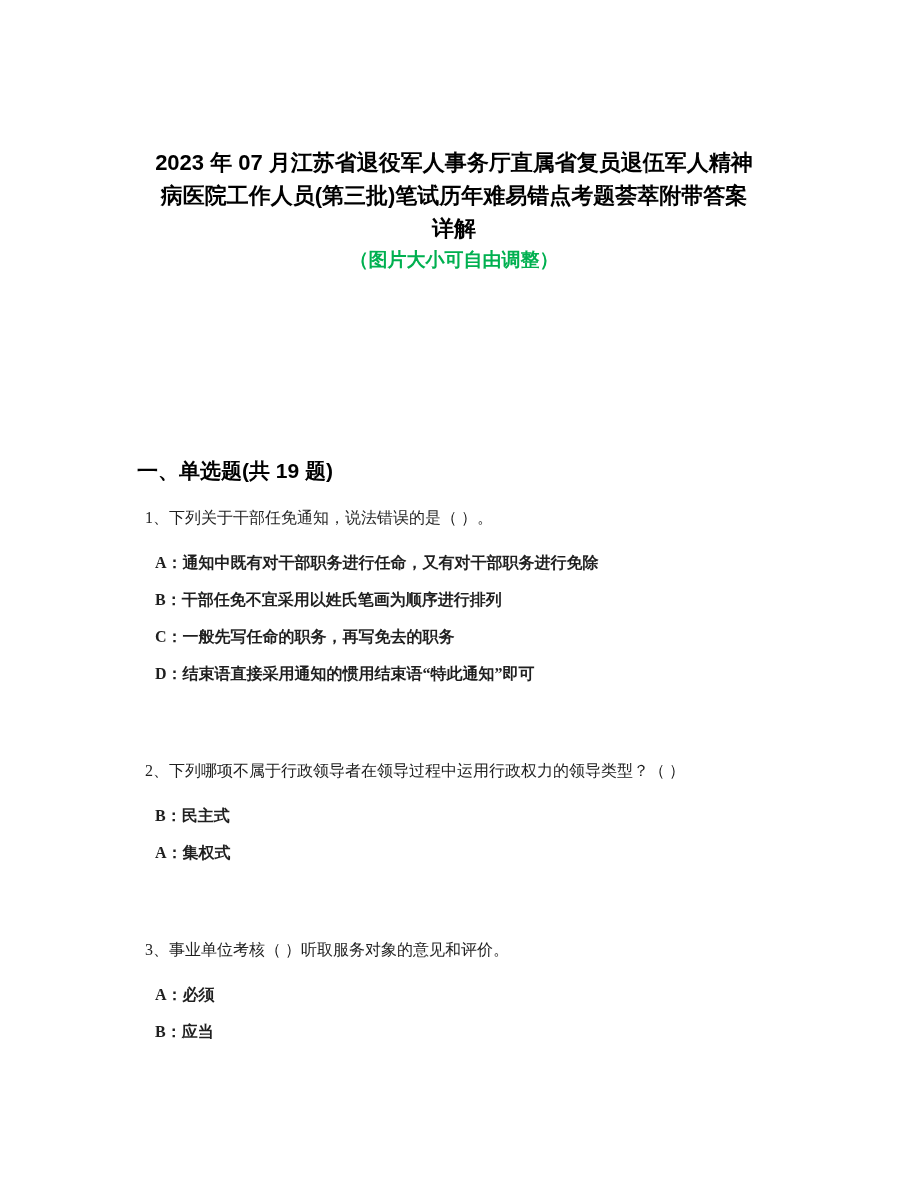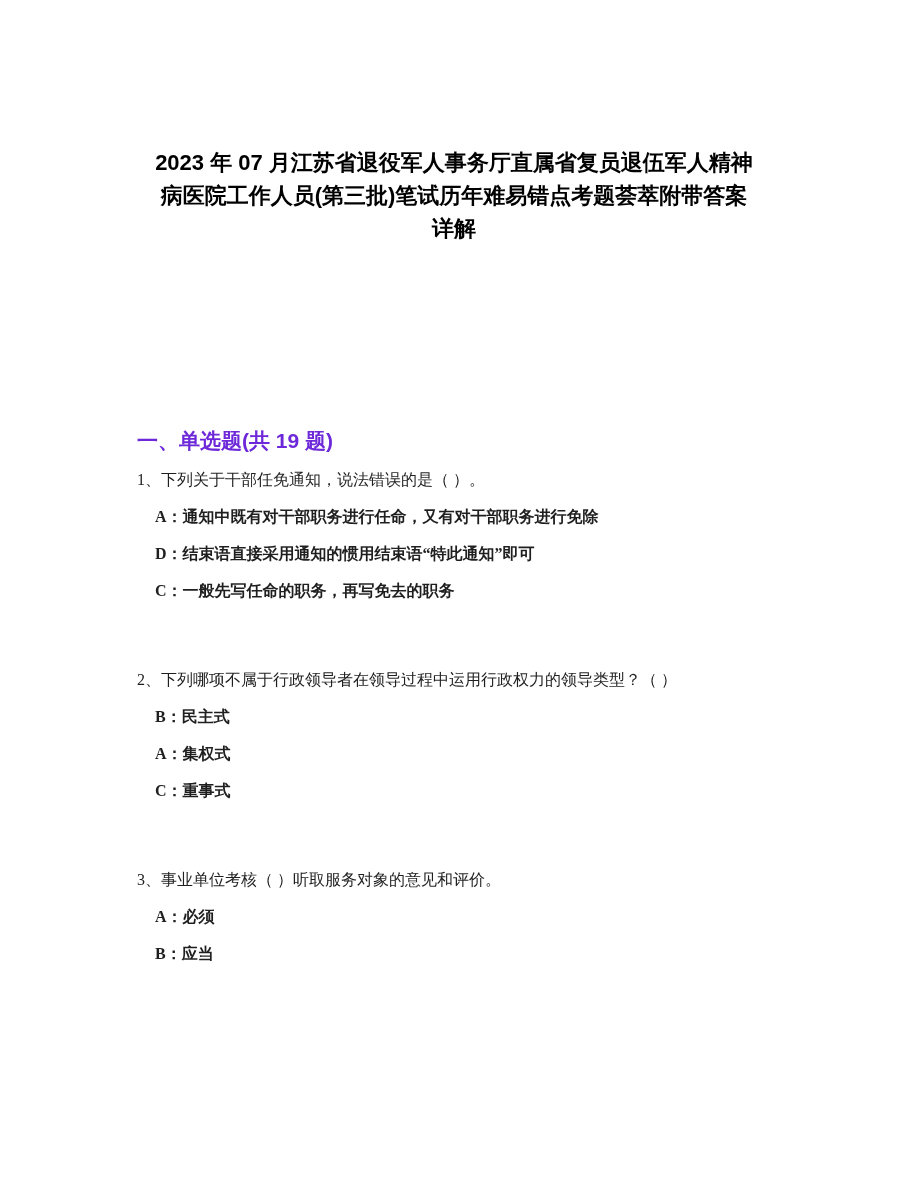--- a/index.html
+++ b/index.html
@@ -42,25 +42,25 @@
     line-height: 30px;
     font-weight: 700;
     font-family: "Liberation Sans", "DejaVu Sans", sans-serif;
   }
   .section-heading {
     margin: 0;
     padding: 182px 0 0 137px;
     font-size: 21px;
     line-height: 28px;
     font-weight: 700;
-    color: #6d28d9;
+    color: #000000;
     font-family: "Liberation Sans", "DejaVu Sans", sans-serif;
   }
   .question-text {
-    margin: 0;
+    margin: 8px;
     padding: 14px 4px 0 137px;
     font-size: 16px;
     line-height: 22px;
   }
   .question + .question .question-text {
     padding-top: 67px;
   }
   .option {
     margin: 0;
     padding: 15px 20px 0 155px;
@@ -72,36 +72,37 @@
 </head>
 <body>
 
 <main class="page">
   <header class="title-block">
     <h1 class="doc-title">
       <span class="title-line">2023 年 07 月江苏省退役军人事务厅直属省复员退伍军人精神</span>
       <span class="title-line">病医院工作人员(第三批)笔试历年难易错点考题荟萃附带答案</span>
       <span class="title-line">详解</span>
     </h1>
+    <p class="subtitle" style="color: rgb(0, 176, 80);">（图片大小可自由调整）</p>
   </header>
 
   <section class="questions-section">
     <h2 class="section-heading">一、单选题(共 19 题)</h2>
     <div id="questions">
         <div class="question">
           <p class="question-text">1、下列关于干部任免通知，说法错误的是（ ）。</p>
           <p class="option">A：通知中既有对干部职务进行任命，又有对干部职务进行免除</p>
+          <p class="option">B：干部任免不宜采用以姓氏笔画为顺序进行排列</p>
+          <p class="option">C：一般先写任命的职务，再写免去的职务</p>
           <p class="option">D：结束语直接采用通知的惯用结束语“特此通知”即可</p>
-          <p class="option">C：一般先写任命的职务，再写免去的职务</p>
         </div>
         <div class="question">
           <p class="question-text">2、下列哪项不属于行政领导者在领导过程中运用行政权力的领导类型？（ ）</p>
           <p class="option">B：民主式</p>
           <p class="option">A：集权式</p>
-          <p class="option">C：重事式</p>
         </div>
         <div class="question">
           <p class="question-text">3、事业单位考核（ ）听取服务对象的意见和评价。</p>
           <p class="option">A：必须</p>
           <p class="option">B：应当</p>
         </div>
       </div>
   </section>
 </main>
 

